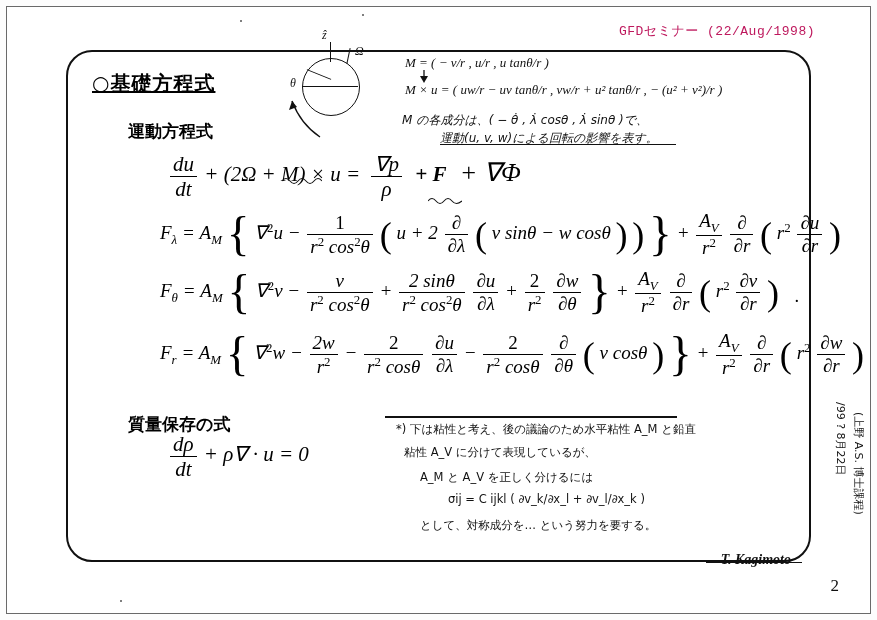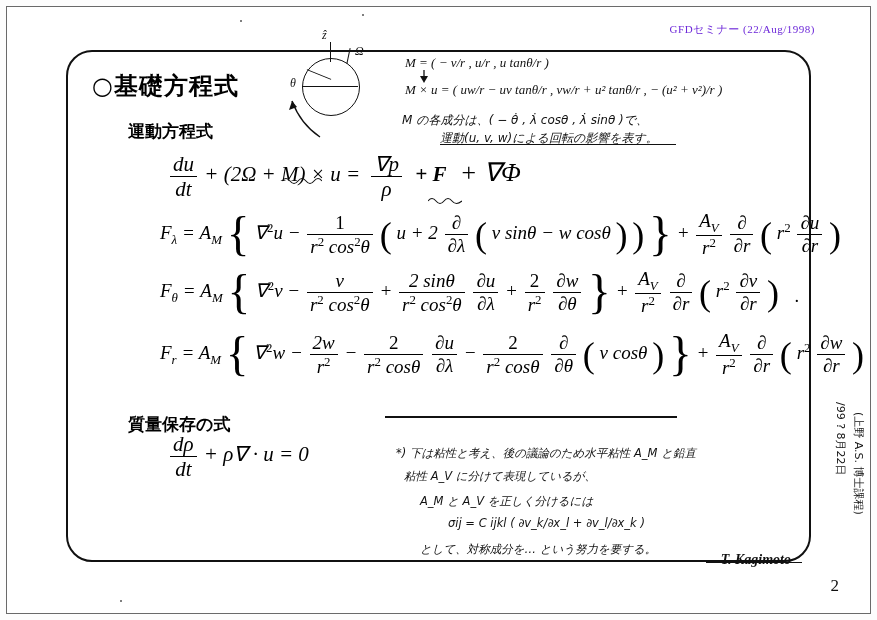--- a/index.html
+++ b/index.html
@@ -40,36 +40,37 @@
     width: 745px;
     height: 512px;
     border: 2px solid #111;
     border-radius: 26px;
     box-sizing: border-box;
   }
   .header-note {
     position: absolute;
     right: 62px;
     top: 22px;
-    font-family: Liberation Serif, serif;
-    font-size: 11px;
+    font-family: Liberation Mono, monospace;
+    font-size: 13px;
     letter-spacing: 0.5px;
-    color: #6d28d9;
+    color: #be185d;
     white-space: nowrap;
   }
   .section-title {
     position: absolute;
     left: 92px;
     top: 70px;
     font-family: "DejaVu Sans", sans-serif;
-    font-size: 24px;
+    font-size: 20px;
     font-weight: bold;
     letter-spacing: 1px;
     color: #000;
     white-space: nowrap;
+    text-decoration: underline;
   }
   .sub-title {
     position: absolute;
     font-family: "DejaVu Sans", sans-serif;
     font-size: 17px;
     font-weight: bold;
     color: #000;
     white-space: nowrap;
   }
   #sub-motion { left: 128px; top: 120px; }
@@ -201,22 +202,20 @@
     background: #555;
     width: 2px; height: 2px;
     border-radius: 50%;
   }
   .note-block {
     position: absolute;
     font-family: "DejaVu Sans", sans-serif;
     font-size: 11.5px;
     color: #111;
     white-space: nowrap;
-    font-style: italic;
-    margin-top: 24px;
   }
 </style>
 </head>
 <body>
 
 <div class="page">
   <div class="scan-frame"></div>
 
   <div class="speck" style="left:240px; top:20px;"></div>
   <div class="speck" style="left:362px; top:14px;"></div>

